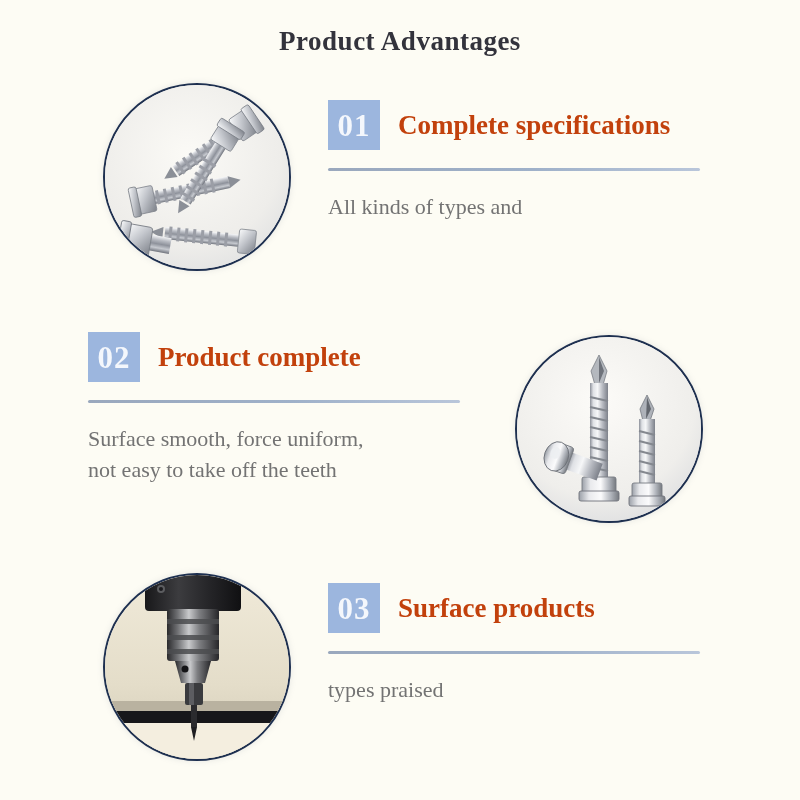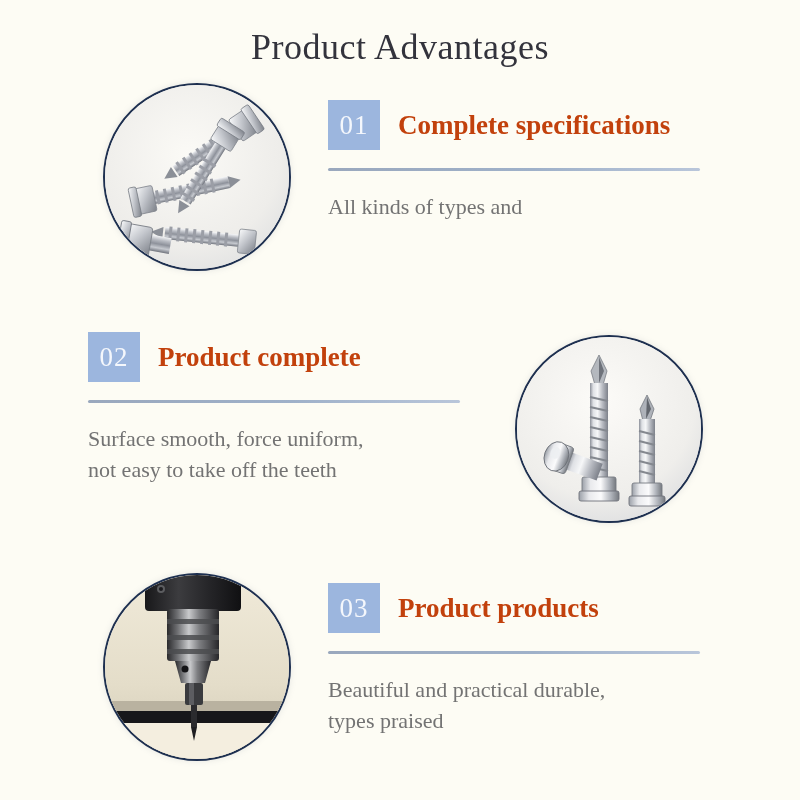--- a/index.html
+++ b/index.html
@@ -15,41 +15,41 @@
     position: relative;
   }
 
   
   #page-title {
     position: absolute;
     top: 26px;
     left: 0;
     width: 800px;
     text-align: center;
-    font-size: 36px;
-    font-weight: normal;
+    font-size: 27px;
+    font-weight: bold;
     color: #33333c;
     letter-spacing: 0.5px;
   }
 
   
   .adv-section {
     position: absolute;
   }
   .adv-head {
     display: flex;
     align-items: center;
   }
   .num-badge {
     width: 52px;
     height: 50px;
     background: #9cb6de;
     color: #f4f7fc;
-    font-size: 27px;
-    font-weight: normal;
+    font-size: 31px;
+    font-weight: bold;
     display: flex;
     align-items: center;
     justify-content: center;
     flex: 0 0 auto;
     line-height: 1;
     letter-spacing: 1px;
   }
   .head-title {
     margin-left: 18px;
     font-size: 27px;
@@ -326,20 +326,19 @@
     <rect x="84" y="108" width="5" height="22" fill="#6b6c70" opacity="0.7"></rect>
 
     <rect x="86" y="130" width="6" height="22" fill="#2b2b2e"></rect>
     <polygon points="86,152 92,152 89,166" fill="#1e1e21"></polygon>
   </svg>
 </div>
 
 <div class="adv-section" id="section-03">
   <div class="adv-head">
     <div class="num-badge">03</div>
-    <div class="head-title">Product products</div>
+    <div class="head-title">Surface products</div>
   </div>
   <div class="divider"></div>
   <div class="adv-body">
-    <div>Beautiful and practical durable,</div>
     <div>types praised</div>
   </div>
 </div>
 
 </body></html>

